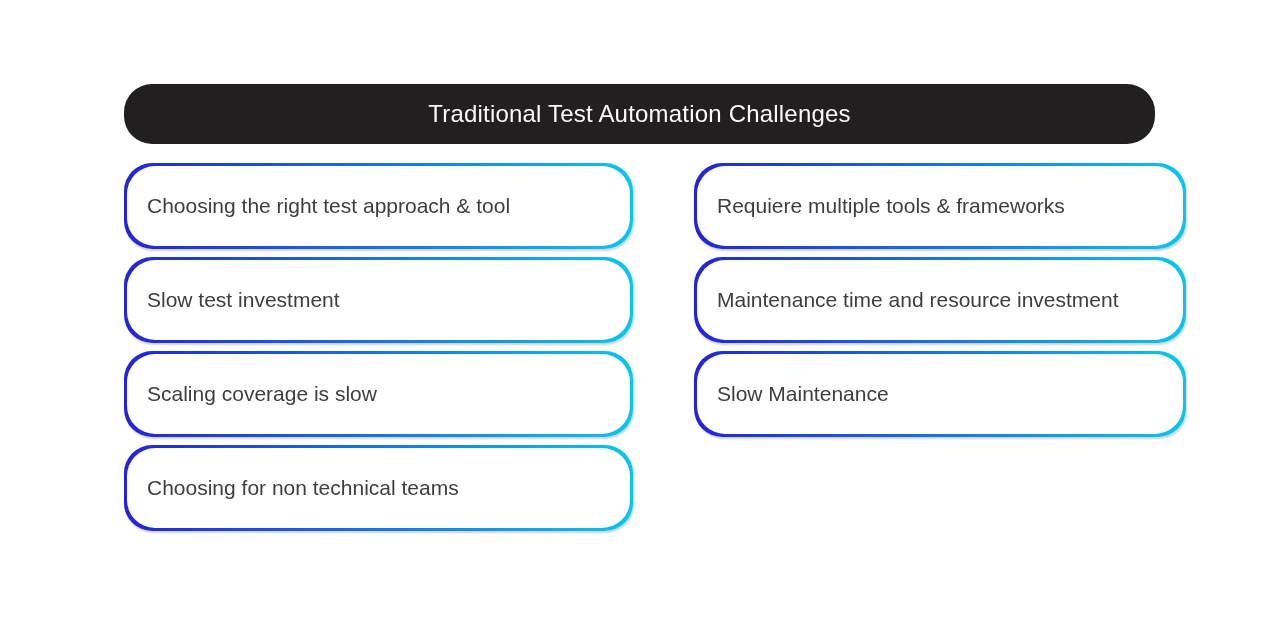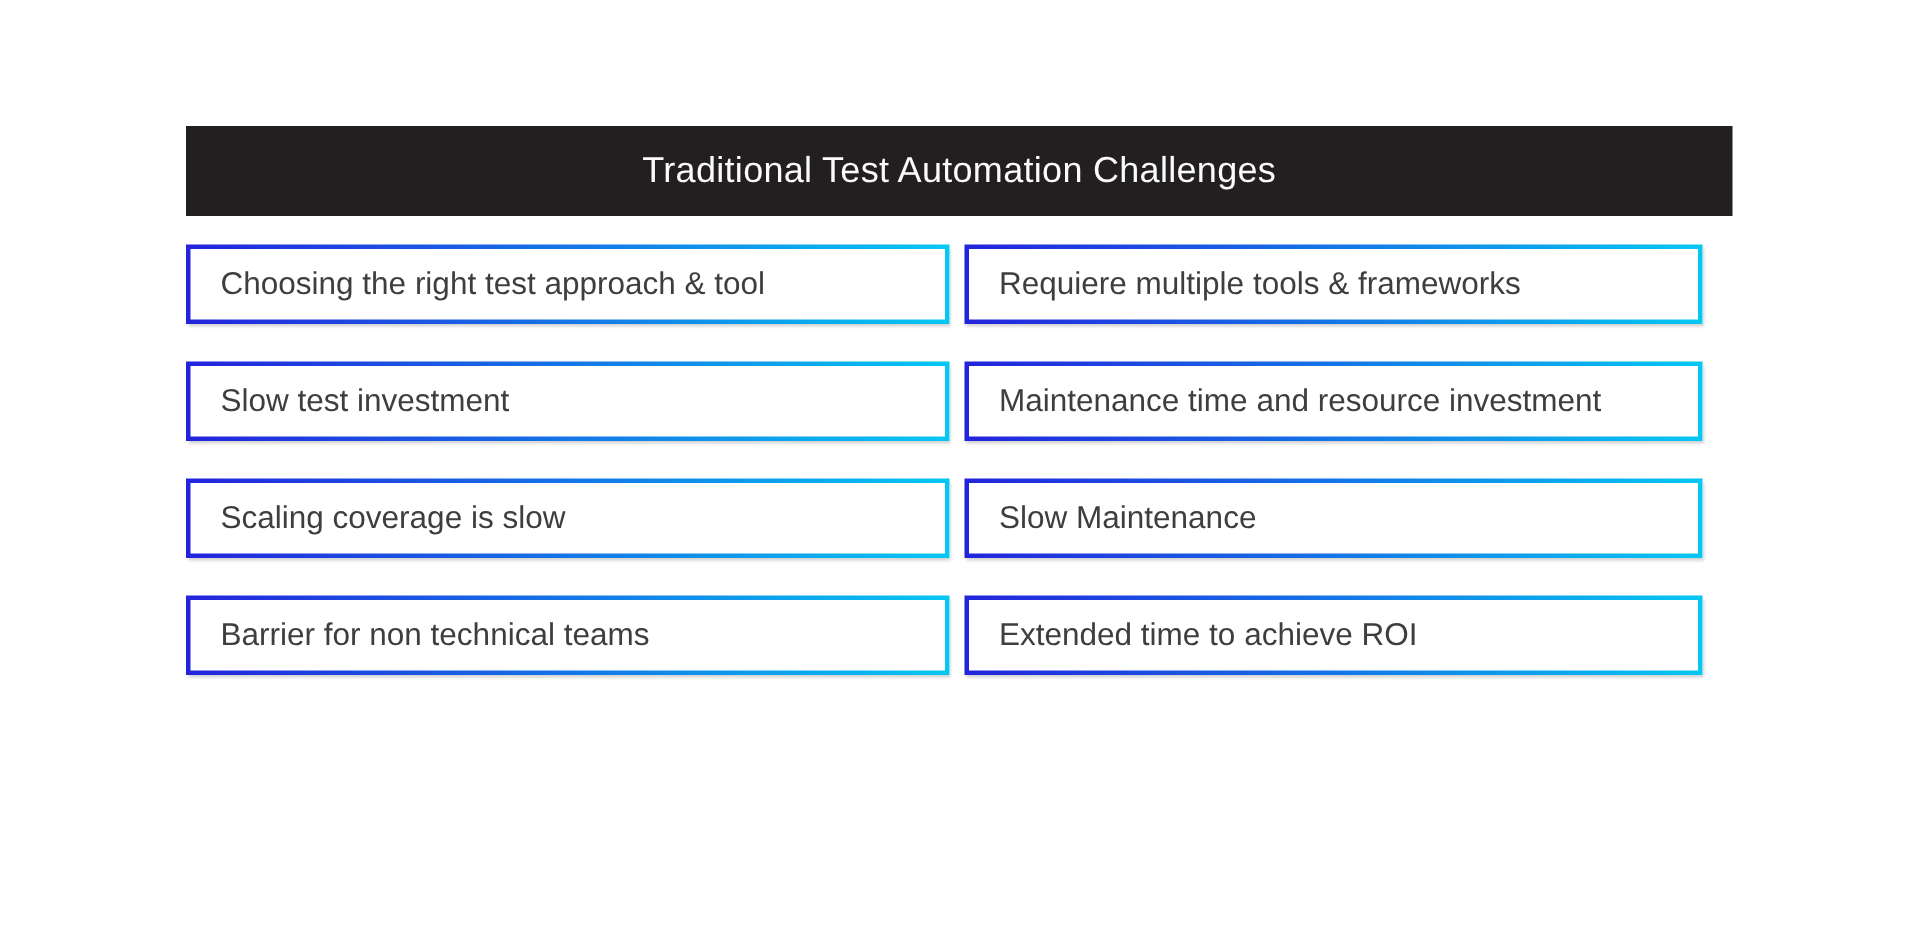--- a/index.html
+++ b/index.html
@@ -4,21 +4,21 @@
 <style>
   :root {
     --page-bg: #ffffff;
     --header-bg: #211f20;
     --header-text: #fbfaf8;
     --box-bg: #ffffff;
     --box-text: #3e3e3e;
     --border-gradient-start: #2323dc;
     --border-gradient-end: #06c7f2;
   }
-  * { margin: 0; padding: 0; box-sizing: border-box; }
+  * { margin: 0; padding: 0; box-sizing: border-box; border-radius: 28px; }
   html, body {
     background: var(--page-bg);
     font-family: "Liberation Sans", "DejaVu Sans", sans-serif;
   }
   .stage {
     position: relative;
     width: 1281px;
     height: 620px;
     background: var(--page-bg);
     overflow: hidden;
@@ -35,24 +35,24 @@
     align-items: center;
     justify-content: center;
     font-size: 24px;
     letter-spacing: 0.2px;
   }
   .col {
     position: absolute;
     top: 163px;
   }
   .col-left  { left: 124px; width: 509px; }
-  .col-right { left: 629px; width: 506px; padding-left: 14px; }
+  .col-right { left: 680px; width: 506px; padding-left: 14px; }
   .box {
-    height: 53px;
-    margin-bottom: 25px;
+    height: 86px;
+    margin-bottom: 8px;
     padding: 3px;
     background: linear-gradient(90deg, var(--border-gradient-start), var(--border-gradient-end));
     box-shadow: 1px 2px 2px rgba(0,0,0,0.18);
   }
   .box-inner {
     width: 100%;
     height: 100%;
     background: var(--box-bg);
     display: flex;
     align-items: center;
@@ -84,41 +84,36 @@
         <span class="box-label">Slow test investment</span>
       </div>
     </div>
     <div class="box">
       <div class="box-inner">
         <span class="box-label">Scaling coverage is slow</span>
       </div>
     </div>
     <div class="box">
       <div class="box-inner">
-        <span class="box-label">Barrier for non technical teams</span>
+        <span class="box-label">Choosing for non technical teams</span>
       </div>
     </div>
   </div>
 
   <div class="col col-right">
     <div class="box">
       <div class="box-inner">
         <span class="box-label">Requiere multiple tools &amp; frameworks</span>
       </div>
     </div>
     <div class="box">
       <div class="box-inner">
         <span class="box-label">Maintenance time and resource investment</span>
       </div>
     </div>
     <div class="box">
       <div class="box-inner">
         <span class="box-label">Slow Maintenance</span>
       </div>
     </div>
-    <div class="box">
-      <div class="box-inner">
-        <span class="box-label">Extended time to achieve ROI</span>
-      </div>
-    </div>
   </div>
 
 </div>
 
 </body></html>

